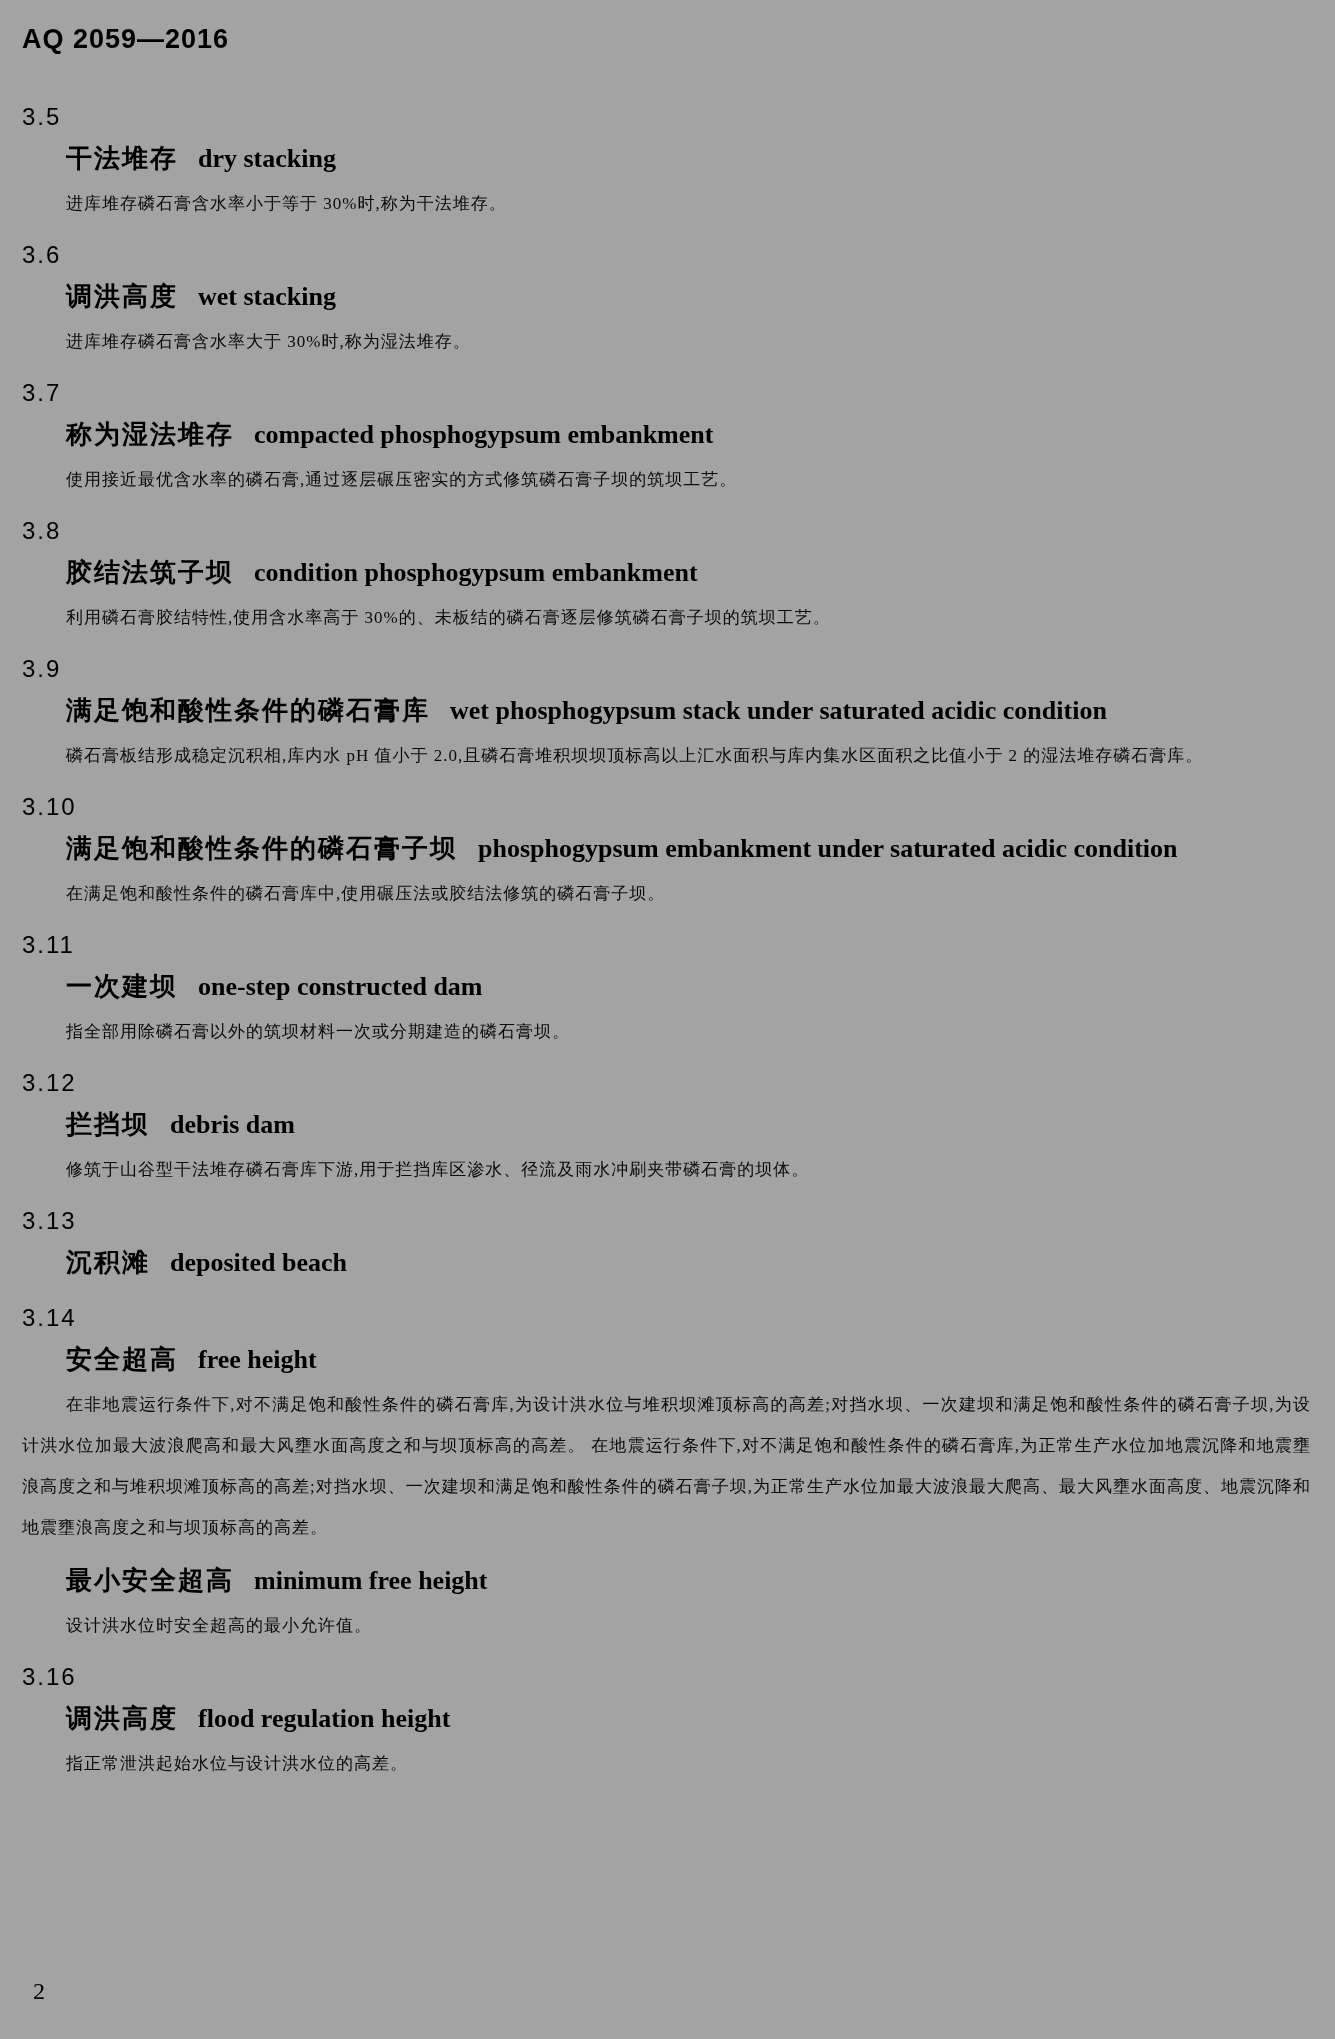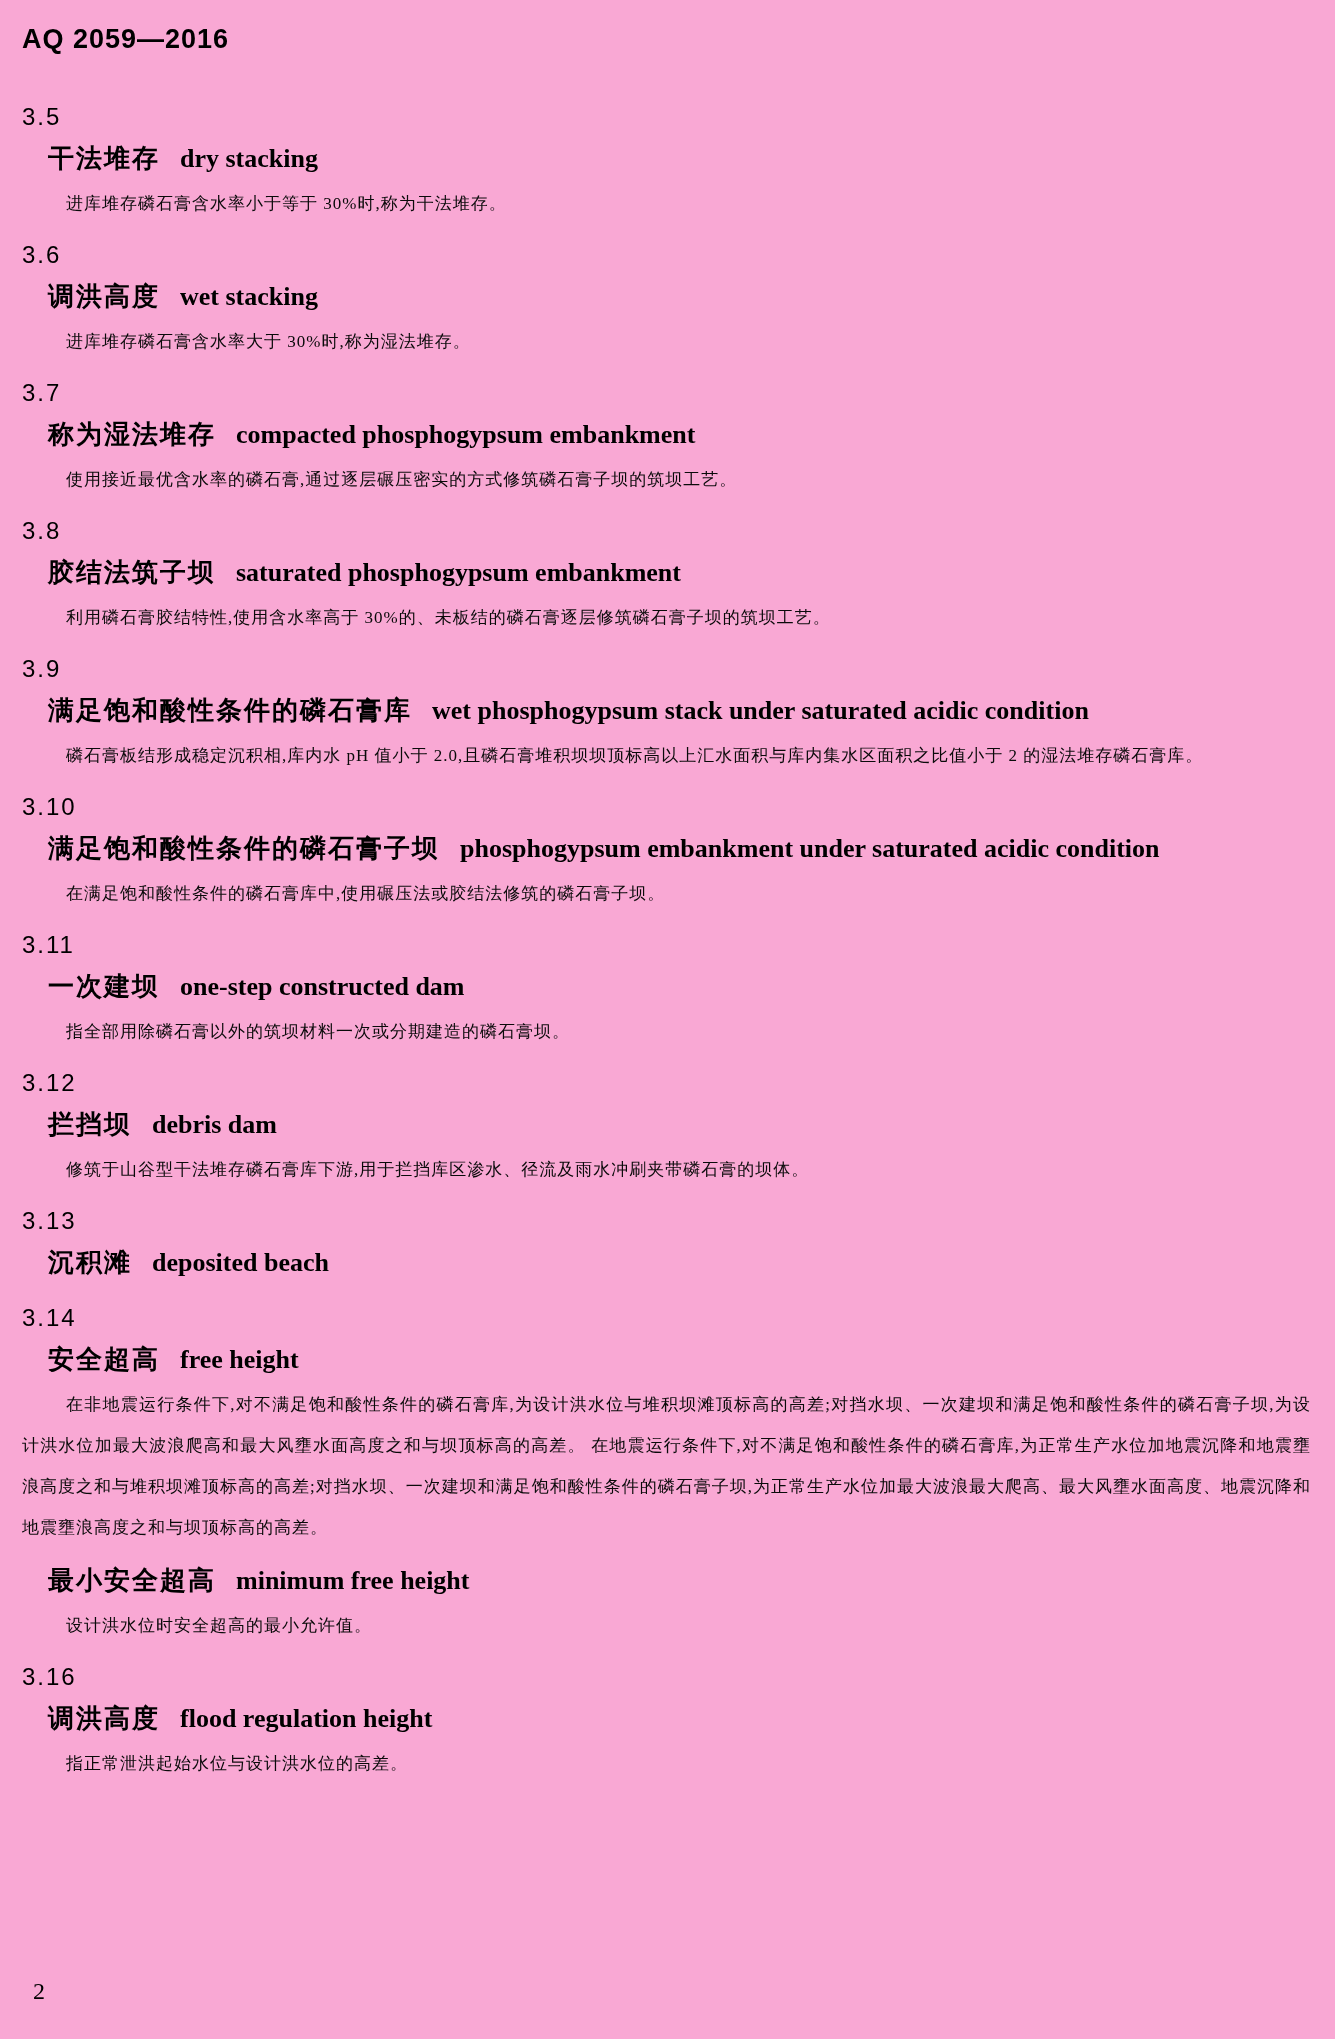--- a/index.html
+++ b/index.html
@@ -4,21 +4,21 @@
 <style>
   * { margin: 0; padding: 0; box-sizing: border-box; }
   html, body { background: #e8e8e8; }
   body { font-family: "Liberation Serif", "DejaVu Serif", serif; }
 
   .page {
     position: relative;
     width: 1335px;
     height: 2039px;
     margin: 0 auto;
-    background: #f9a8d4;
+    background: #a3a3a3;
     color: #111;
     padding: 18px 24px 0 22px;
     overflow: hidden;
   }
 
   .doc-header {
     font-family: "Liberation Sans", "DejaVu Sans", sans-serif;
     font-weight: bold;
     font-size: 27px;
     letter-spacing: 1px;
@@ -34,21 +34,21 @@
 
   .sec-number {
     font-family: Liberation Sans, sans-serif;
     font-size: 24px;
     line-height: 40px;
     letter-spacing: 2px;
     color: #000;
   }
 
   .term-line {
-    margin-left: 26px;
+    margin-left: 44px;
     line-height: 43px;
     white-space: nowrap;
   }
 
   .term-zh {
     font-family: "Liberation Sans", "DejaVu Sans", sans-serif;
     font-weight: bold;
     font-size: 26px;
     letter-spacing: 2px;
     color: #000;
@@ -107,21 +107,21 @@
     <div class="sec-number">3.7</div>
     <div class="term-line">
       <span class="term-zh">称为湿法堆存</span><span class="term-en">compacted phosphogypsum embankment</span>
     </div>
     <p class="definition">使用接近最优含水率的磷石膏,通过逐层碾压密实的方式修筑磷石膏子坝的筑坝工艺。</p>
   </div>
 
   <div class="section">
     <div class="sec-number">3.8</div>
     <div class="term-line">
-      <span class="term-zh">胶结法筑子坝</span><span class="term-en">saturated phosphogypsum embankment</span>
+      <span class="term-zh">胶结法筑子坝</span><span class="term-en">condition phosphogypsum embankment</span>
     </div>
     <p class="definition">利用磷石膏胶结特性,使用含水率高于 30%的、未板结的磷石膏逐层修筑磷石膏子坝的筑坝工艺。</p>
   </div>
 
   <div class="section">
     <div class="sec-number">3.9</div>
     <div class="term-line">
       <span class="term-zh">满足饱和酸性条件的磷石膏库</span><span class="term-en">wet phosphogypsum stack under saturated acidic condition</span>
     </div>
     <p class="definition">磷石膏板结形成稳定沉积相,库内水 pH 值小于 2.0,且磷石膏堆积坝坝顶标高以上汇水面积与库内集水区面积之比值小于 2 的湿法堆存磷石膏库。</p>

